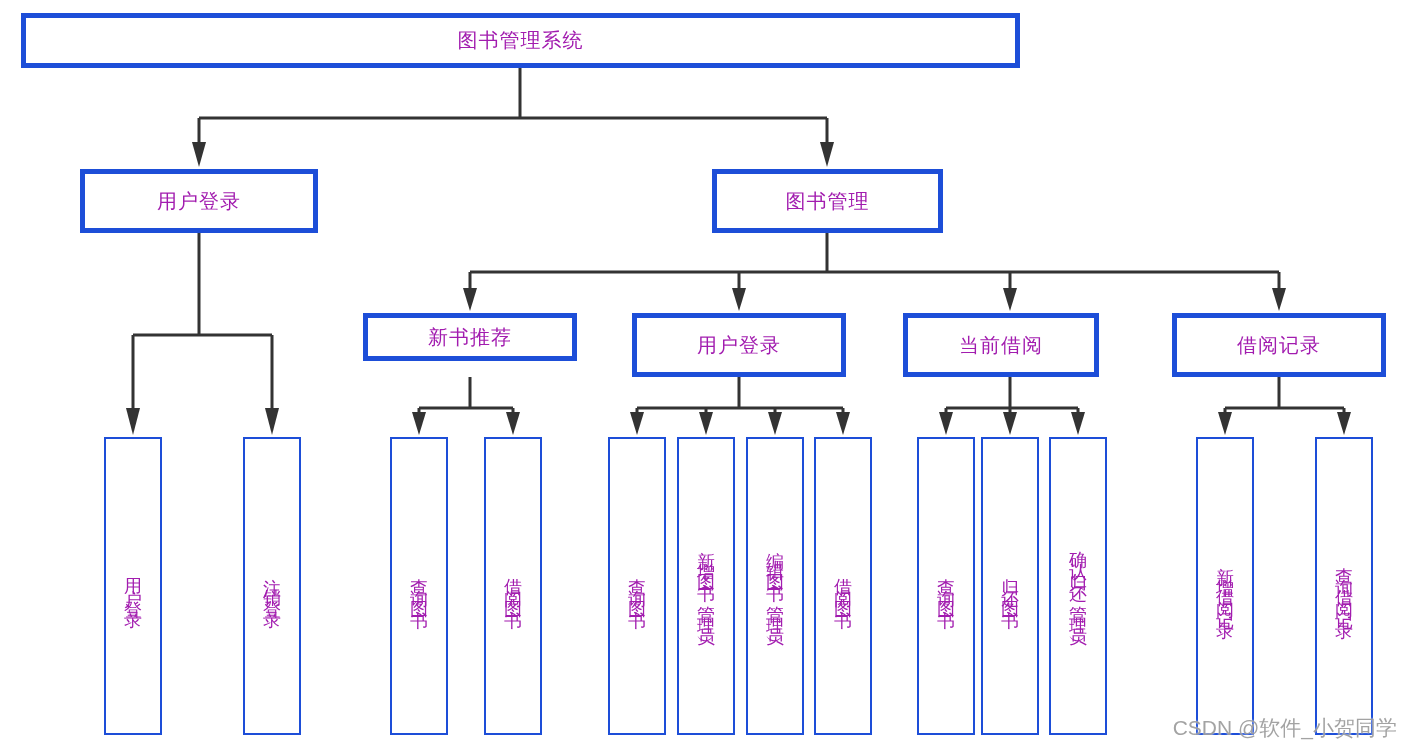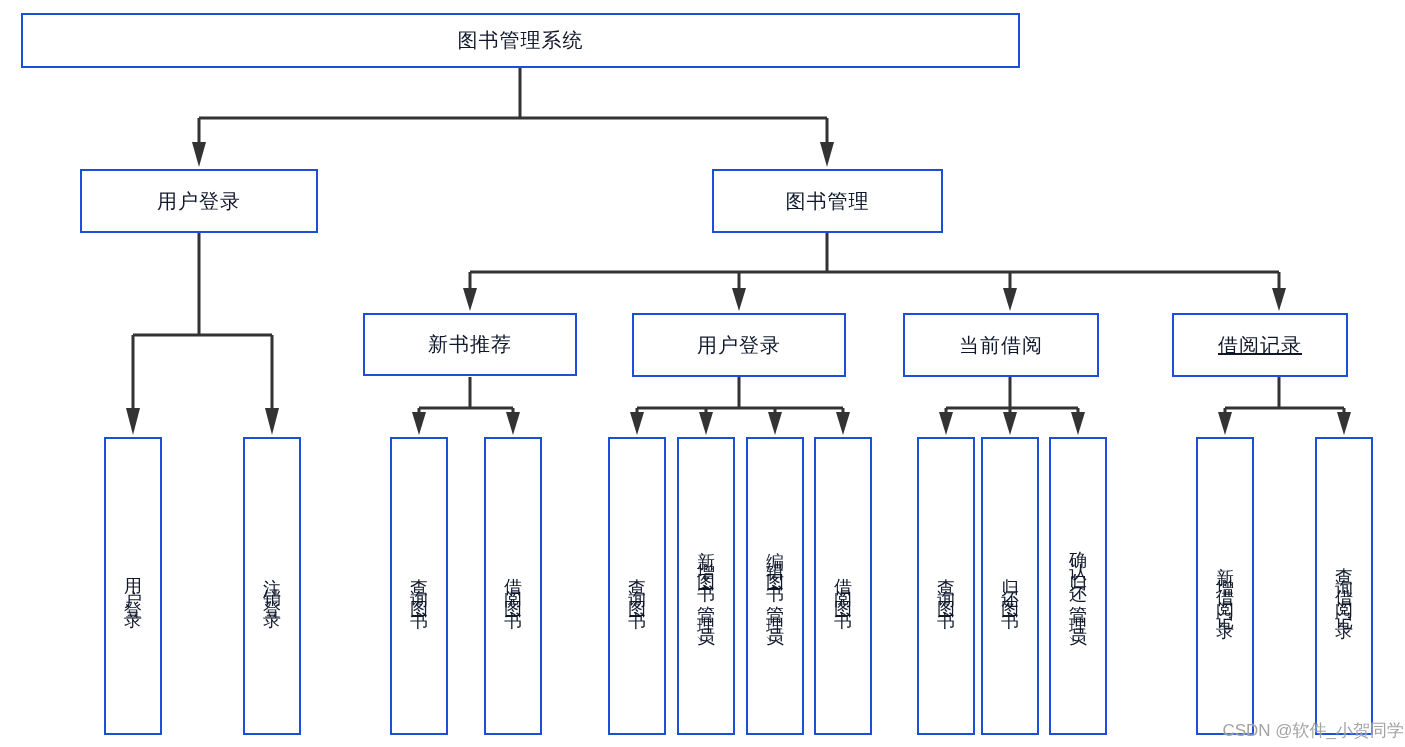--- a/index.html
+++ b/index.html
@@ -18,22 +18,22 @@
   .connectors {
     position: absolute;
     left: 0;
     top: 0;
     z-index: 1;
   }
   .node {
     position: absolute;
     box-sizing: border-box;
     background: #ffffff;
-    border: 2px solid #1d4ed8;
-    color: #0f172a;
+    border: 5px solid #1d4ed8;
+    color: #a21caf;
     display: flex;
     align-items: center;
     justify-content: center;
     z-index: 2;
   }
   .h-node {
     font-size: 20px;
     letter-spacing: 1px;
   }
   .v-node {
@@ -42,23 +42,23 @@
   .v-node .vtext {
     writing-mode: vertical-rl;
     text-orientation: mixed;
     font-size: 18px;
     line-height: 1;
     letter-spacing: 11px;
     white-space: nowrap;
   }
   .watermark {
     position: absolute;
-    right: 1px;
+    right: 8px;
     bottom: 5px;
-    font-size: 17px;
+    font-size: 21px;
     color: rgba(150, 150, 150, 0.88);
     text-shadow: 0 0 2px rgba(255,255,255,0.9);
     z-index: 5;
     white-space: nowrap;
   }
 </style>
 </head>
 <body>
 
 <div class="canvas">
@@ -94,24 +94,24 @@
       <polygon points="1218,412 1232,412 1225,435"></polygon>
       <polygon points="1337,412 1351,412 1344,435"></polygon>
     </g>
   </svg>
 
   <div class="node h-node" style="left:21px; top:13px; width:999px; height:55px;">图书管理系统</div>
 
   <div class="node h-node" style="left:80px; top:169px; width:238px; height:64px;">用户登录</div>
   <div class="node h-node" style="left:712px; top:169px; width:231px; height:64px;">图书管理</div>
 
-  <div class="node h-node" style="left:363px; top:313px; width:214px; height:63px;">新书推荐</div>
+  <div class="node h-node" style="left:363px; top:313px; width:214px; height:48px;">新书推荐</div>
   <div class="node h-node" style="left:632px; top:313px; width:214px; height:64px;">用户登录</div>
   <div class="node h-node" style="left:903px; top:313px; width:196px; height:64px;">当前借阅</div>
-  <div class="node h-node" style="left:1172px; top:313px; width:176px; height:64px;text-decoration:underline;">借阅记录</div>
+  <div class="node h-node" style="left:1172px; top:313px; width:214px; height:64px;">借阅记录</div>
 
   <div class="node v-node" style="left:104px; top:437px; width:58px; height:298px;">
     <span class="vtext">用户登录</span>
   </div>
   <div class="node v-node" style="left:243px; top:437px; width:58px; height:298px;">
     <span class="vtext">注销登录</span>
   </div>
   <div class="node v-node" style="left:390px; top:437px; width:58px; height:298px;">
     <span class="vtext">查询图书</span>
   </div>

